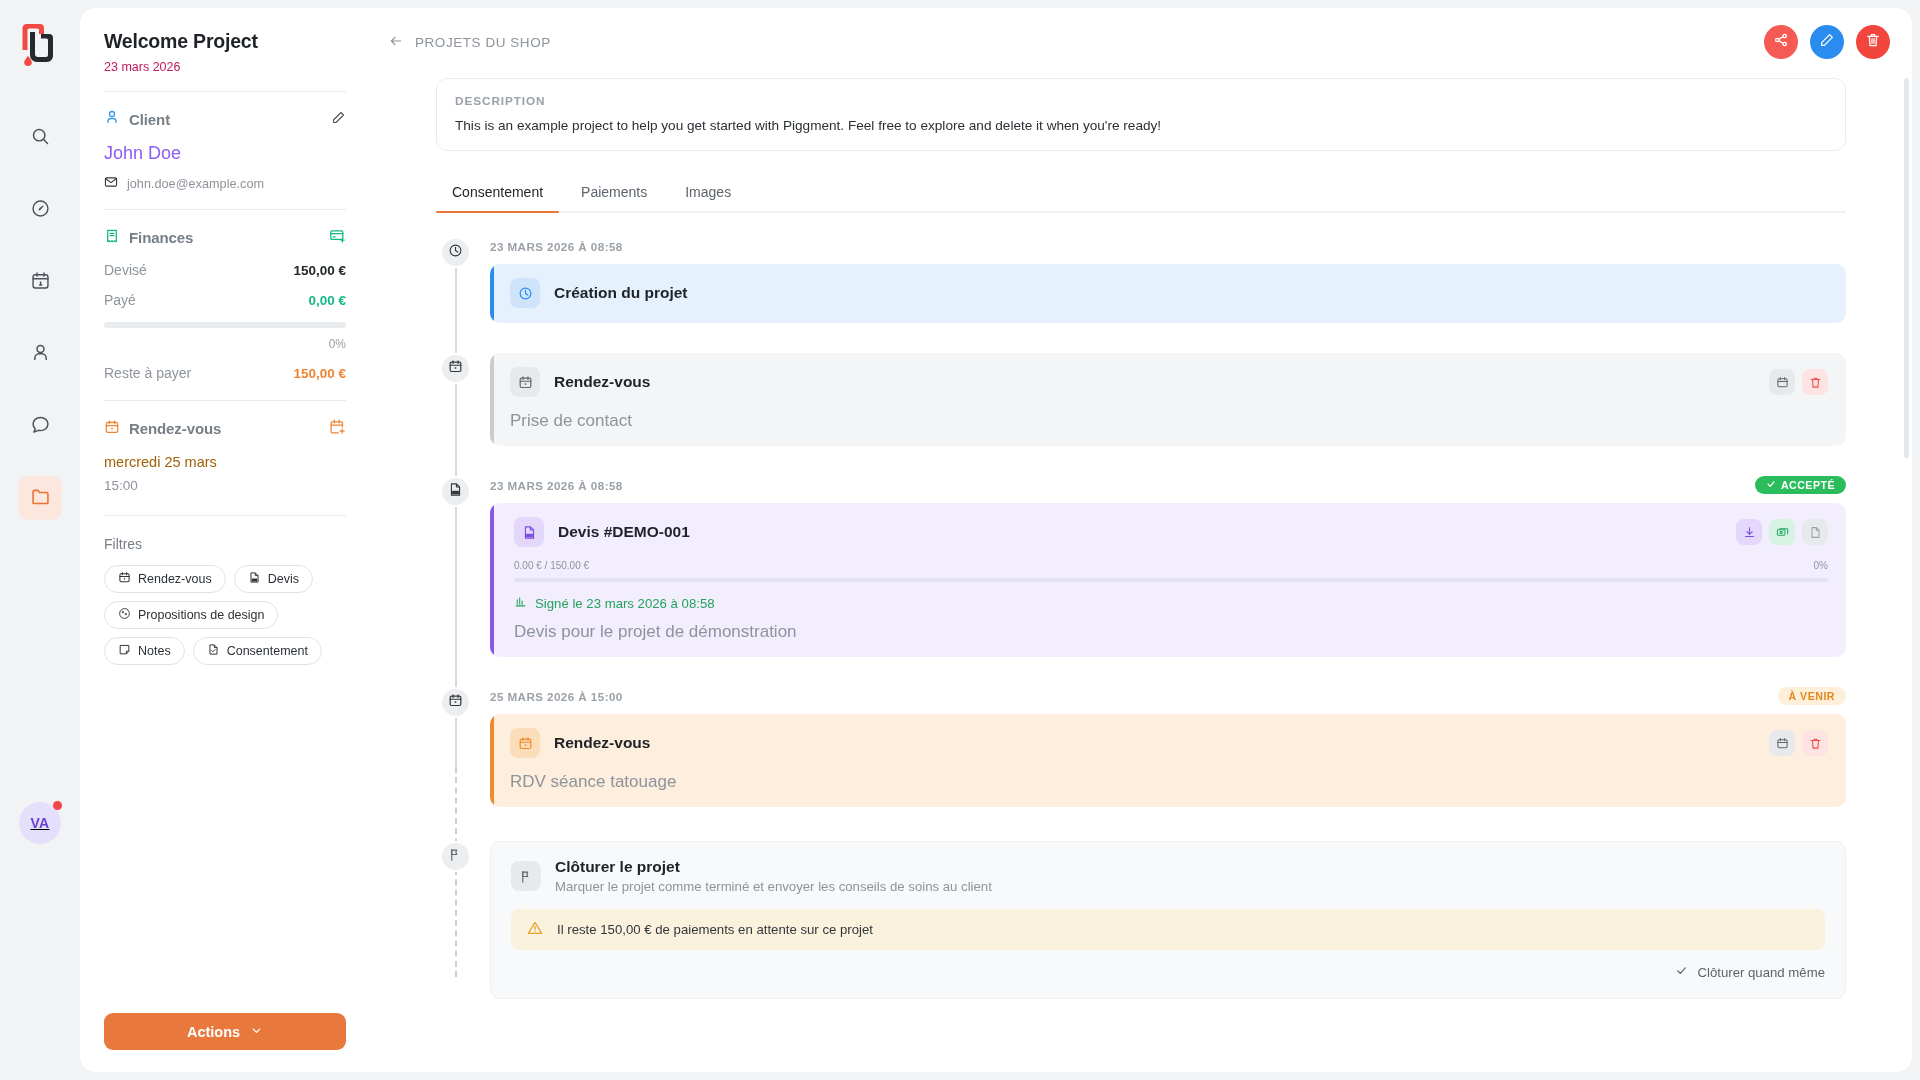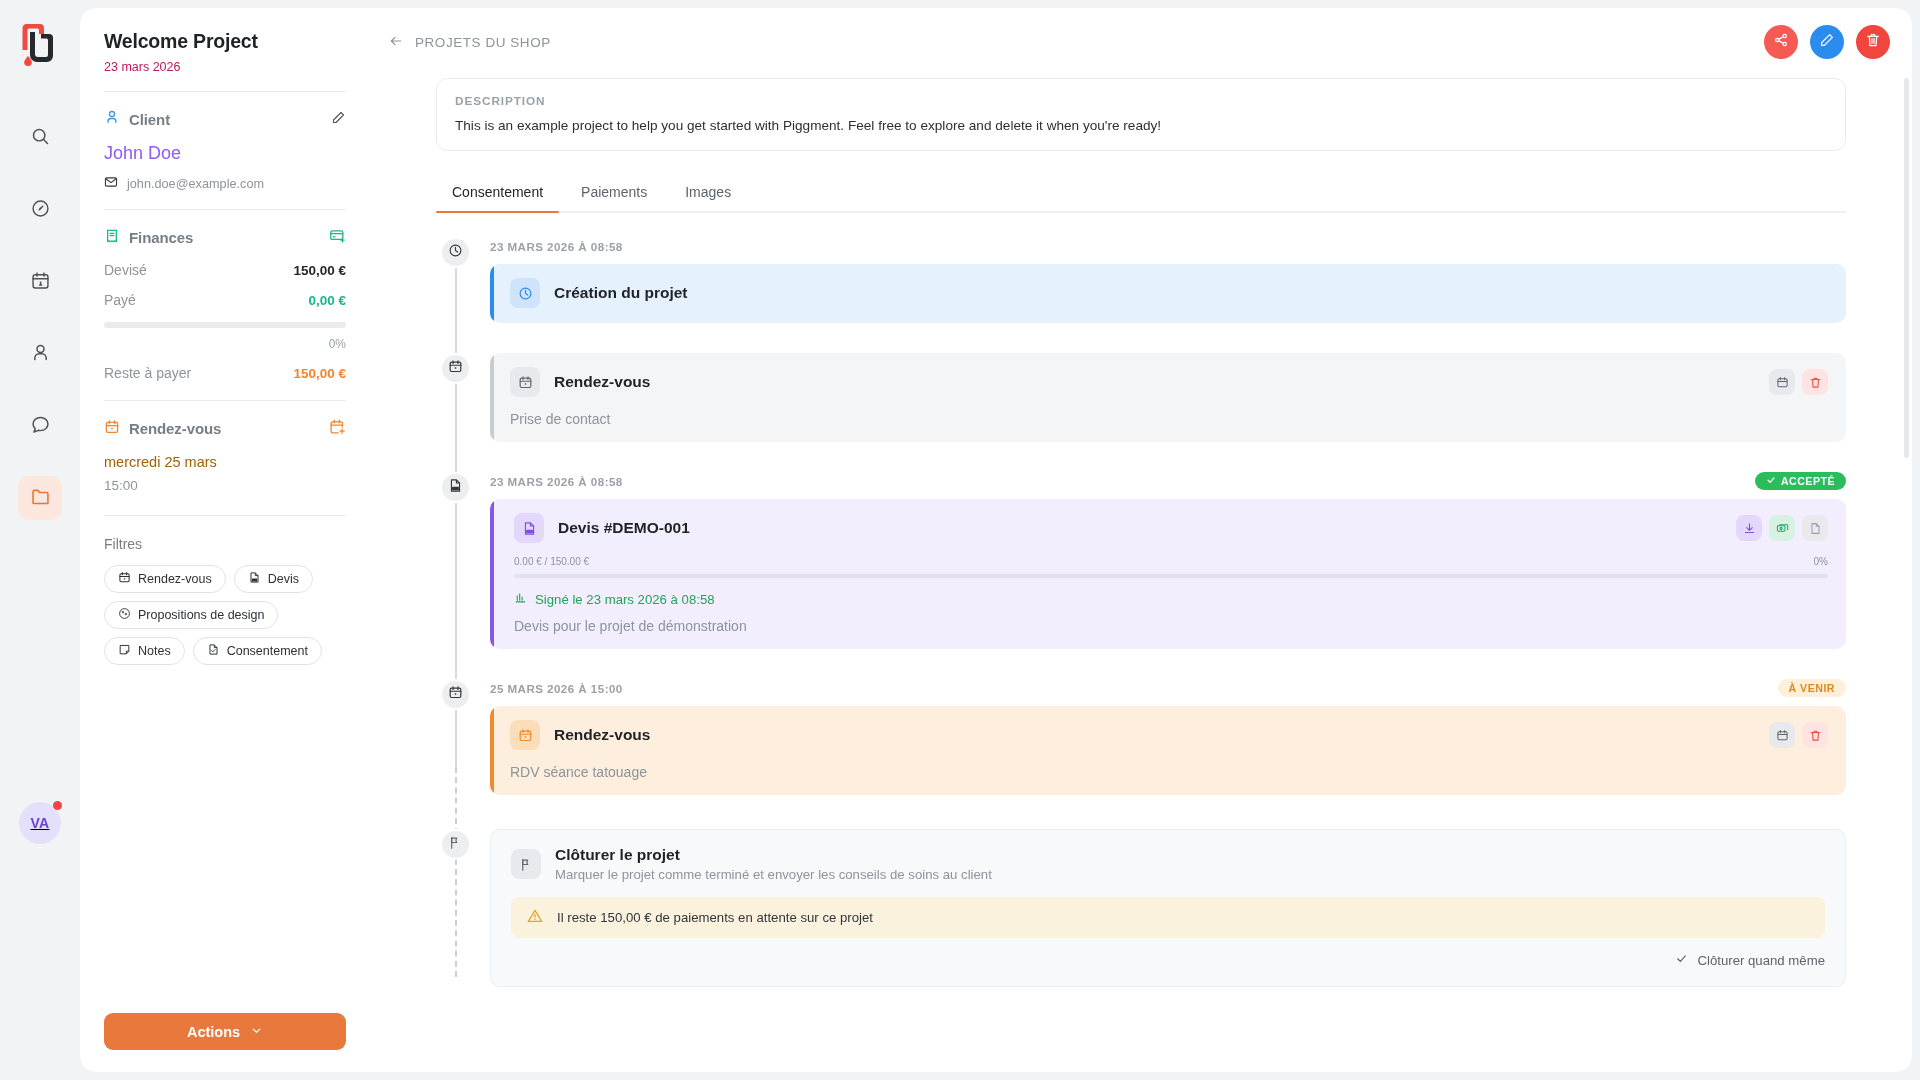--- a/index.html
+++ b/index.html
@@ -164,21 +164,21 @@
   .card-row { display: flex; align-items: center; }
   .sq {
     width: 30px; height: 30px; border-radius: 8px;
     display: flex; align-items: center; justify-content: center; flex: 0 0 30px;
   }
   .sq.blue { background: #cfe4fb; color: #2b8cf0; }
   .sq.grey { background: #e7e9ec; color: #5f676e; }
   .sq.purple { background: #e3d7fb; color: #7d4fe0; }
   .sq.orange { background: #fbddb9; color: #ef8b2c; }
   .card-title { margin-left: 14px; font-size: 15.5px; font-weight: 700; color: #1f2327; }
-  .card-sub { font-size: 14px; color: #8d949b; margin-top: 14px; }
+  .card-sub { font-size: 17px; color: #8d949b; margin-top: 14px; }
 
   .mini-acts { margin-left: auto; display: flex; gap: 7px; }
   .mini { width: 26px; height: 26px; border-radius: 8px; display: flex; align-items: center; justify-content: center; }
   .mini.g  { background: #e7e9ec; color: #5f676e; }
   .mini.r  { background: #fde3e2; color: #ef4b44; }
   .mini.p  { background: #e3d7fb; color: #7d4fe0; }
   .mini.gr { background: #d6f2e2; color: #1faa63; }
   .mini.n  { background: #e7e9ec; color: #9aa1a8; }
 
   .amt-row { display: flex; margin-top: 13px; font-size: 10px; color: #8d949b; }

